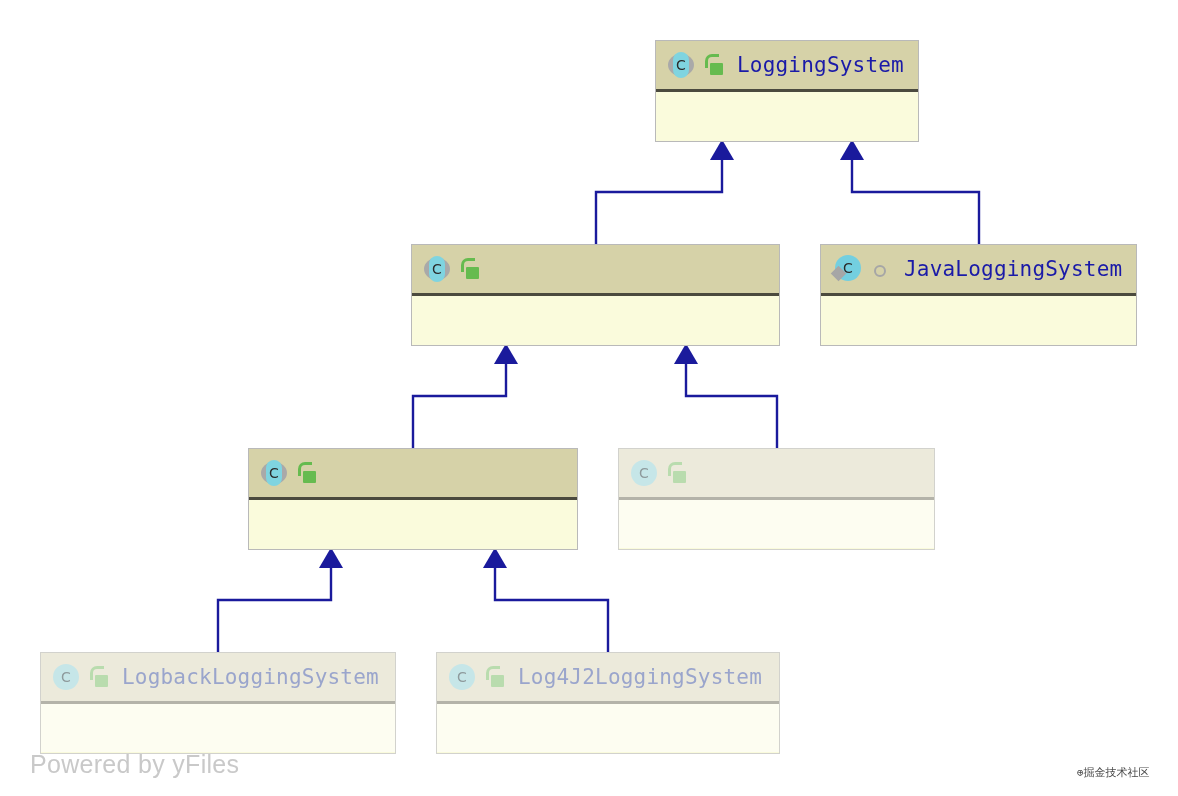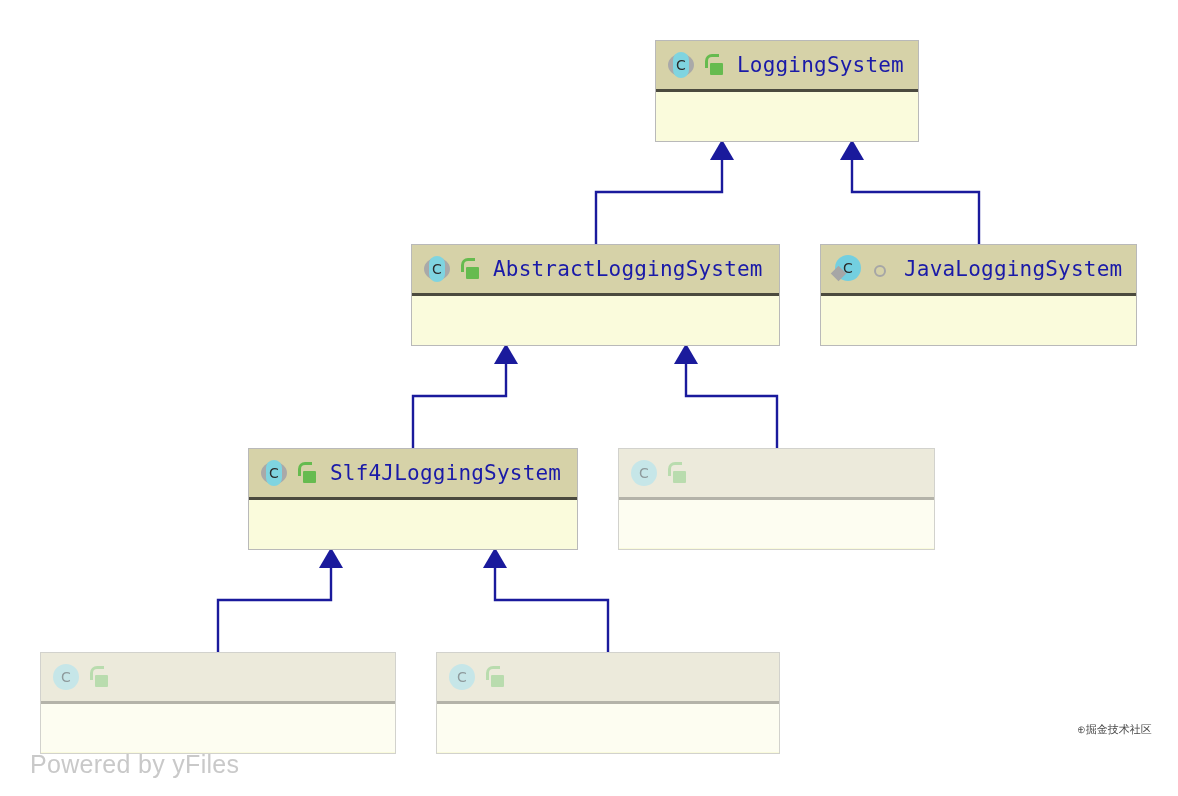--- a/index.html
+++ b/index.html
@@ -132,22 +132,22 @@
   .node.faded .icon-lock .bodyp{background:#b9dcae;}
 
   
   .wm-yfiles{
     position:absolute;left:30px;top:750px;
     font-family:"Liberation Sans","DejaVu Sans",sans-serif;
     font-size:25px;color:#c9c9c9;letter-spacing:0.3px;
     white-space:nowrap;
   }
   .wm-cn{
-    position:absolute;left:1077px;top:722px;
-    font-family:Liberation Serif, serif;
+    position:absolute;left:1077px;top:765px;
+    font-family:Liberation Mono, monospace;
     font-size:11px;color:#4a4a4a;white-space:nowrap;
   }
 </style>
 </head>
 <body>
 
 <div id="stage">
 
   <svg id="edges" viewBox="0 0 1178 796" xmlns="http://www.w3.org/2000/svg">
     <defs>
@@ -191,21 +191,20 @@
     <div class="hdr">
       <span class="icon-class">
         <span class="arcs"></span>
           <span class="pill"></span>
           <span class="ltr">C</span>
       </span>
       <span class="icon-lock">
         <span class="shackle"></span>
           <span class="bodyp"></span>
       </span>
-      <span class="title">AbstractLoggingSystem</span>
     </div>
     <div class="body"></div>
   </div>
 
   <div class="node" style="left:820px;top:244px;width:317px;height:102px;">
     <div class="hdr">
       <span class="icon-circle">
         <span class="disc"></span>
           <span class="dia"></span>
           <span class="ltr">C</span>
@@ -222,21 +221,20 @@
     <div class="hdr">
       <span class="icon-class">
         <span class="arcs"></span>
           <span class="pill"></span>
           <span class="ltr">C</span>
       </span>
       <span class="icon-lock">
         <span class="shackle"></span>
           <span class="bodyp"></span>
       </span>
-      <span class="title">Slf4JLoggingSystem</span>
     </div>
     <div class="body"></div>
   </div>
 
   <div class="node faded" style="left:618px;top:448px;width:317px;height:102px;">
     <div class="hdr">
       <span class="icon-class">
         <span class="arcs"></span>
           <span class="pill"></span>
           <span class="ltr">C</span>
@@ -253,35 +251,37 @@
     <div class="hdr">
       <span class="icon-class">
         <span class="arcs"></span>
           <span class="pill"></span>
           <span class="ltr">C</span>
       </span>
       <span class="icon-lock">
         <span class="shackle"></span>
           <span class="bodyp"></span>
       </span>
+      <span class="title">LogbackLoggingSystem</span>
     </div>
     <div class="body"></div>
   </div>
 
   <div class="node faded" style="left:436px;top:652px;width:344px;height:102px;">
     <div class="hdr">
       <span class="icon-class">
         <span class="arcs"></span>
           <span class="pill"></span>
           <span class="ltr">C</span>
       </span>
       <span class="icon-lock">
         <span class="shackle"></span>
           <span class="bodyp"></span>
       </span>
+      <span class="title">Log4J2LoggingSystem</span>
     </div>
     <div class="body"></div>
   </div>
 
   <div class="wm-yfiles">Powered by yFiles</div>
   <div class="wm-cn">⊕掘金技术社区</div>
 
 </div>
 
 </body></html>

